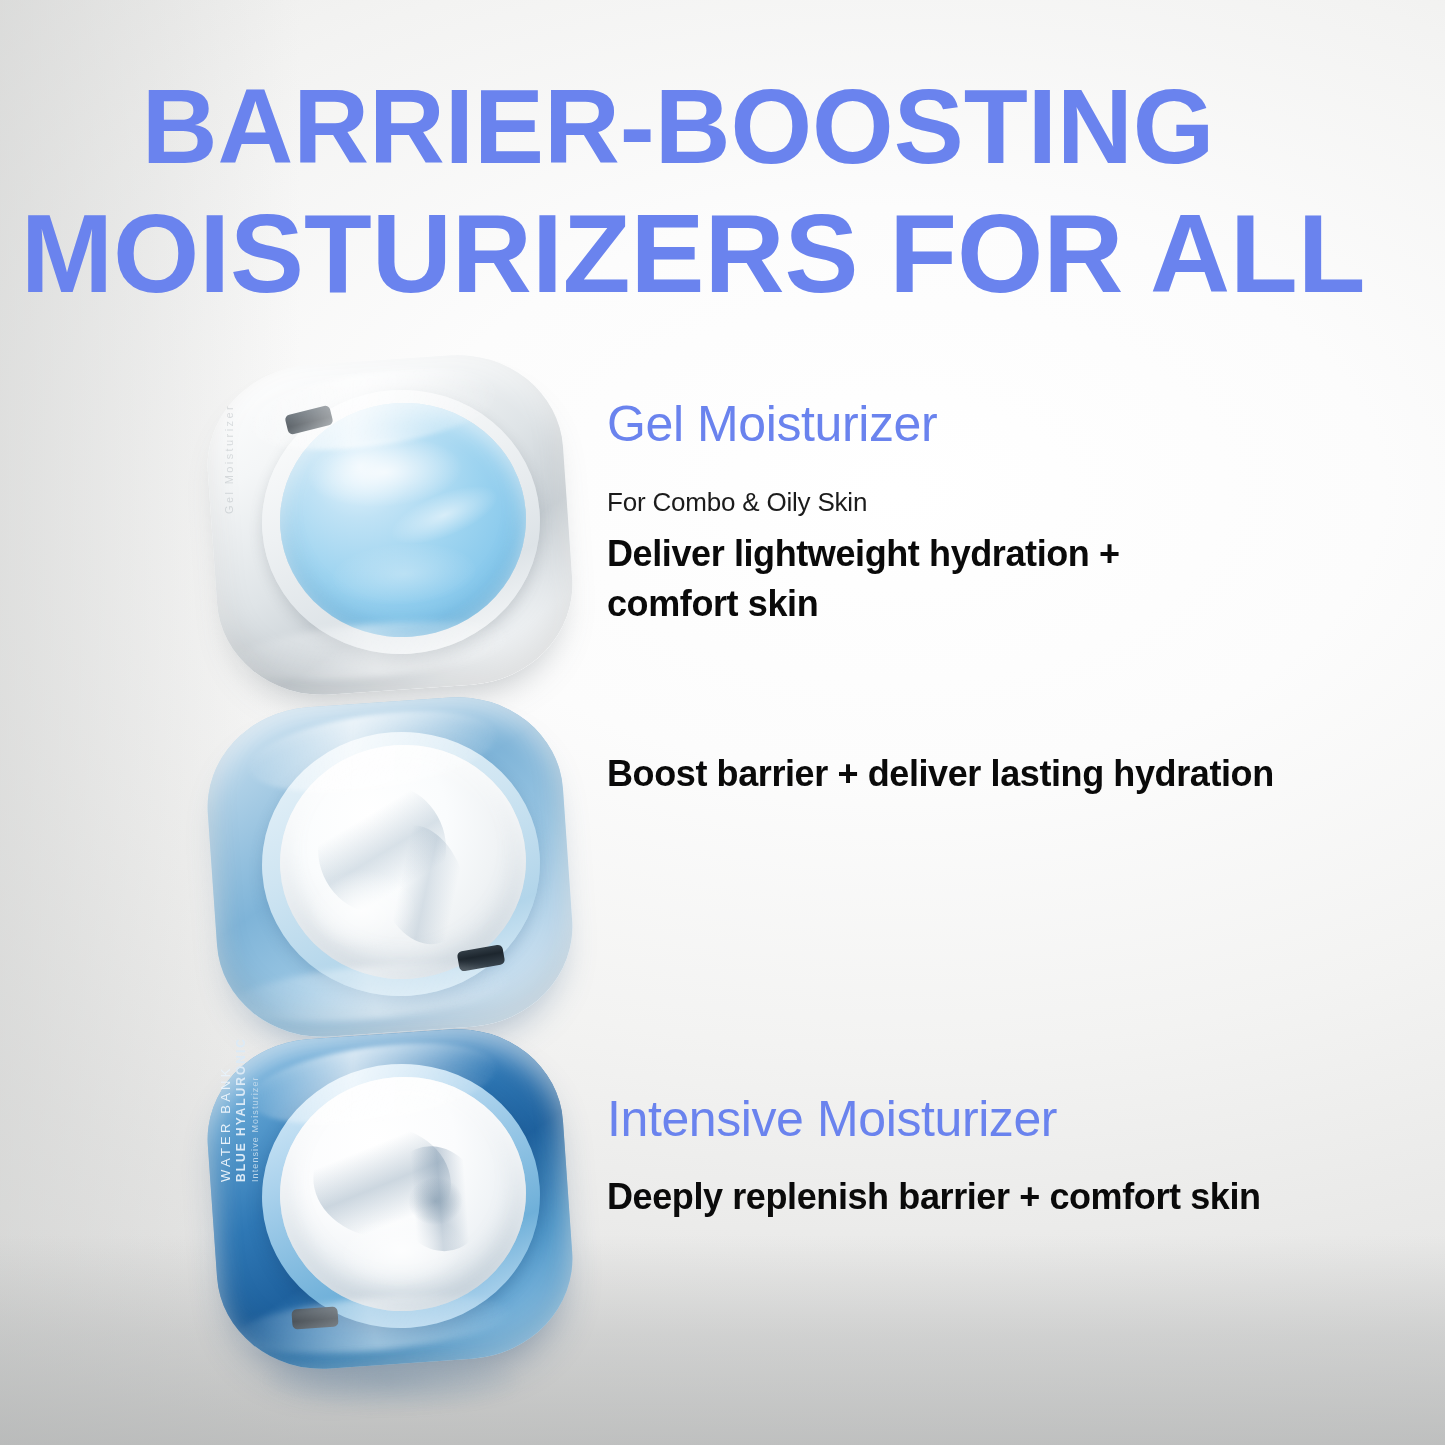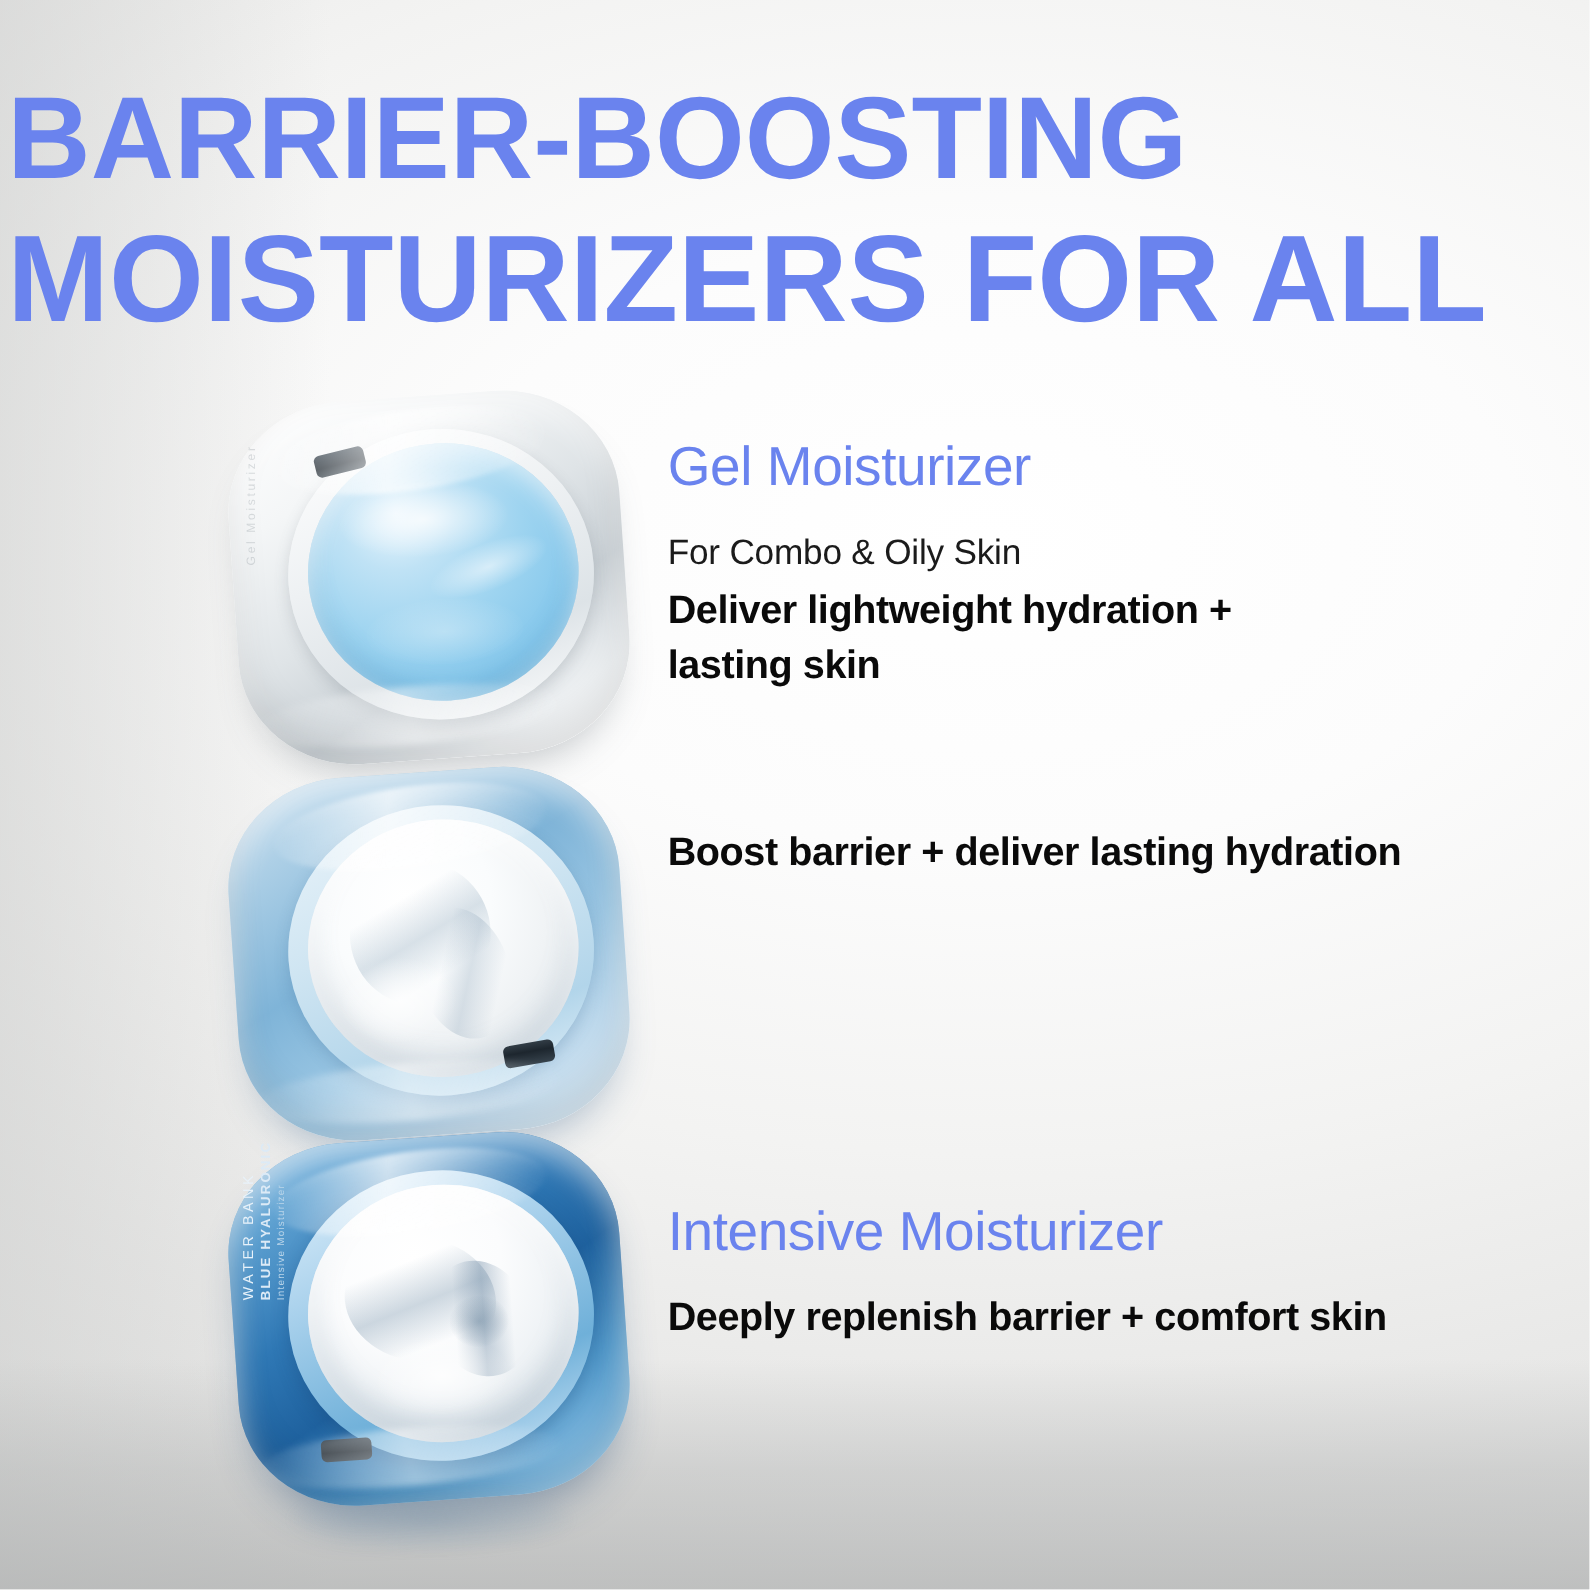--- a/index.html
+++ b/index.html
@@ -33,23 +33,23 @@
     position: absolute;
     left: 0; top: 0; bottom: 0; width: 300px;
     background: linear-gradient(90deg, rgba(205,206,205,0.55) 0%, rgba(205,206,205,0.0) 100%);
     pointer-events: none;
   }
 
   
   #headline {
     position: absolute;
     top: 62px;
-    left: 0;
+    left: 14px;
     width: 1328px;
-    text-align: left;
+    text-align: center;
     line-height: 1.0;
     letter-spacing: -0.5px;
     z-index: 6;
   }
   #headline .hl {
     display: block;
     font-family: "Liberation Sans", sans-serif;
     font-weight: 700;
     font-size: 110px;
     line-height: 128px;
@@ -303,21 +303,21 @@
     font-size: 50px;
     font-weight: 400;
     color: #6a83ee;
     line-height: 58px;
     letter-spacing: -0.4px;
     margin: 0 0 24px 0;
     white-space: nowrap;
   }
   .p-sub {
     font-family: "Liberation Sans", sans-serif;
-    font-size: 32px;
+    font-size: 26px;
     font-weight: 300;
     color: #1b1b1b;
     line-height: 50px;
     letter-spacing: -0.2px;
     margin: 0;
     white-space: nowrap;
   }
   .p-desc {
     font-family: "Liberation Sans", sans-serif;
     font-size: 36px;
@@ -394,21 +394,21 @@
       <div class="jar-reflection"></div>
     </div>
 
   </div>
 
   <div id="copy">
 
     <div class="product-block b1">
       <h2 class="p-title">Gel Moisturizer</h2>
       <p class="p-sub">For Combo &amp; Oily Skin</p>
-      <p class="p-desc">Deliver lightweight hydration + lasting skin</p>
+      <p class="p-desc">Deliver lightweight hydration + comfort skin</p>
     </div>
 
     <div class="product-block b2">
       <p class="p-desc">Boost barrier + deliver lasting hydration</p>
     </div>
 
     <div class="product-block b3">
       <h2 class="p-title">Intensive Moisturizer</h2>
       <p class="p-desc">Deeply replenish barrier + comfort skin</p>
     </div>

